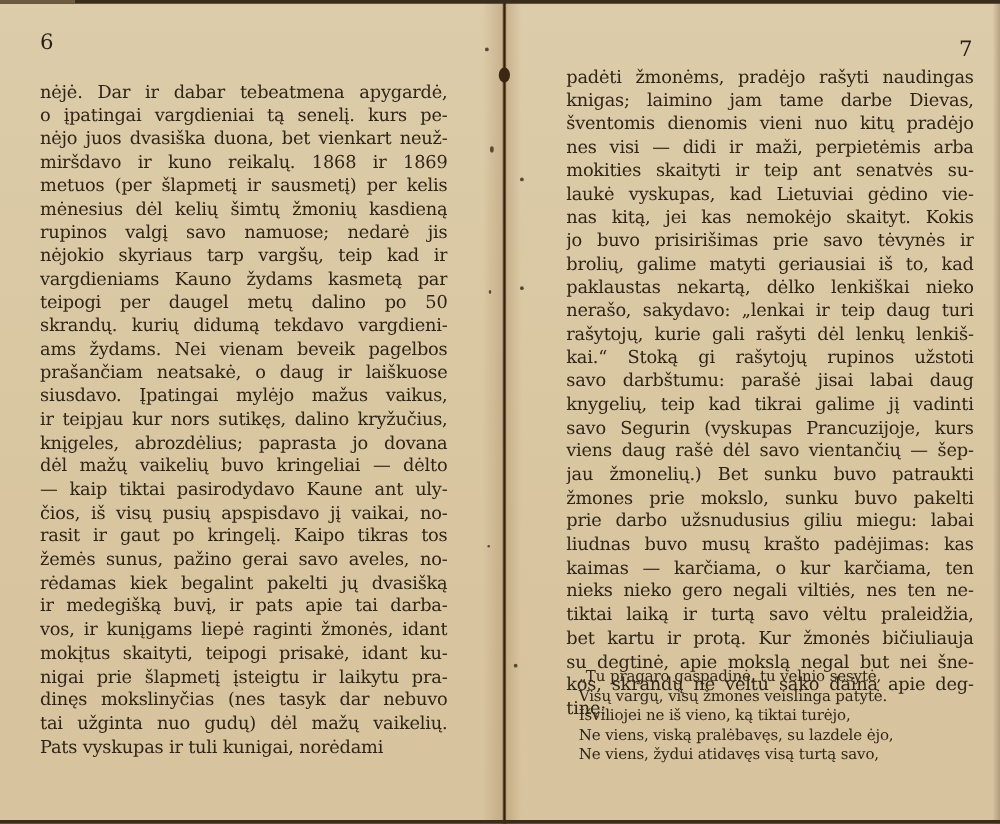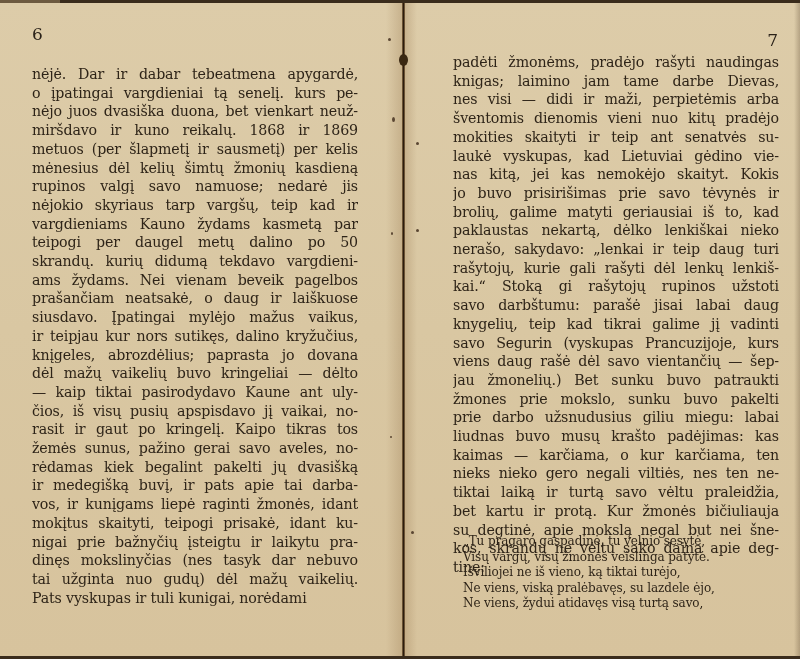--- a/index.html
+++ b/index.html
@@ -105,34 +105,34 @@
         <span class="line">knįgeles, abrozdėlius; paprasta jo dovana</span>
         <span class="line">dėl mažų vaikelių buvo kringeliai — dėlto</span>
         <span class="line">— kaip tiktai pasirodydavo Kaune ant uly-</span>
         <span class="line">čios, iš visų pusių apspisdavo jį vaikai, no-</span>
         <span class="line">rasit ir gaut po kringelį. Kaipo tikras tos</span>
         <span class="line">žemės sunus, pažino gerai savo aveles, no-</span>
         <span class="line">rėdamas kiek begalint pakelti jų dvasišką</span>
         <span class="line">ir medegišką buvį, ir pats apie tai darba-</span>
         <span class="line">vos, ir kunįgams liepė raginti žmonės, idant</span>
         <span class="line">mokįtus skaityti, teipogi prisakė, idant ku-</span>
-        <span class="line">nigai prie bažnyčių įsteigtu ir laikytu pra-</span>
+        <span class="line">nigai prie šlapmetį įsteigtu ir laikytu pra-</span>
         <span class="line">dinęs mokslinyčias (nes tasyk dar nebuvo</span>
         <span class="line">tai užginta nuo gudų) dėl mažų vaikelių.</span>
         <span class="line last">Pats vyskupas ir tuli kunigai, norėdami</span>
       </div>
   </div>
 
   <div class="page page-right">
     <div class="page-number pn-right">7</div>
     <div class="text-block tb-right" id="right-text">
         <span class="line">padėti žmonėms, pradėjo rašyti naudingas</span>
         <span class="line">knigas; laimino jam tame darbe Dievas,</span>
+        <span class="line">šventomis dienomis vieni nuo kitų pradėjo</span>
         <span class="line">nes visi — didi ir maži, perpietėmis arba</span>
-        <span class="line">šventomis dienomis vieni nuo kitų pradėjo</span>
         <span class="line">mokities skaityti ir teip ant senatvės su-</span>
         <span class="line">laukė vyskupas, kad Lietuviai gėdino vie-</span>
         <span class="line">nas kitą, jei kas nemokėjo skaityt. Kokis</span>
         <span class="line">jo buvo prisirišimas prie savo tėvynės ir</span>
         <span class="line">brolių, galime matyti geriausiai iš to, kad</span>
         <span class="line">paklaustas nekartą, dėlko lenkiškai nieko</span>
         <span class="line">nerašo, sakydavo: „lenkai ir teip daug turi</span>
         <span class="line">rašytojų, kurie gali rašyti dėl lenkų lenkiš-</span>
         <span class="line">kai.“ Stoką gi rašytojų rupinos užstoti</span>
         <span class="line">savo darbštumu: parašė jisai labai daug</span>

